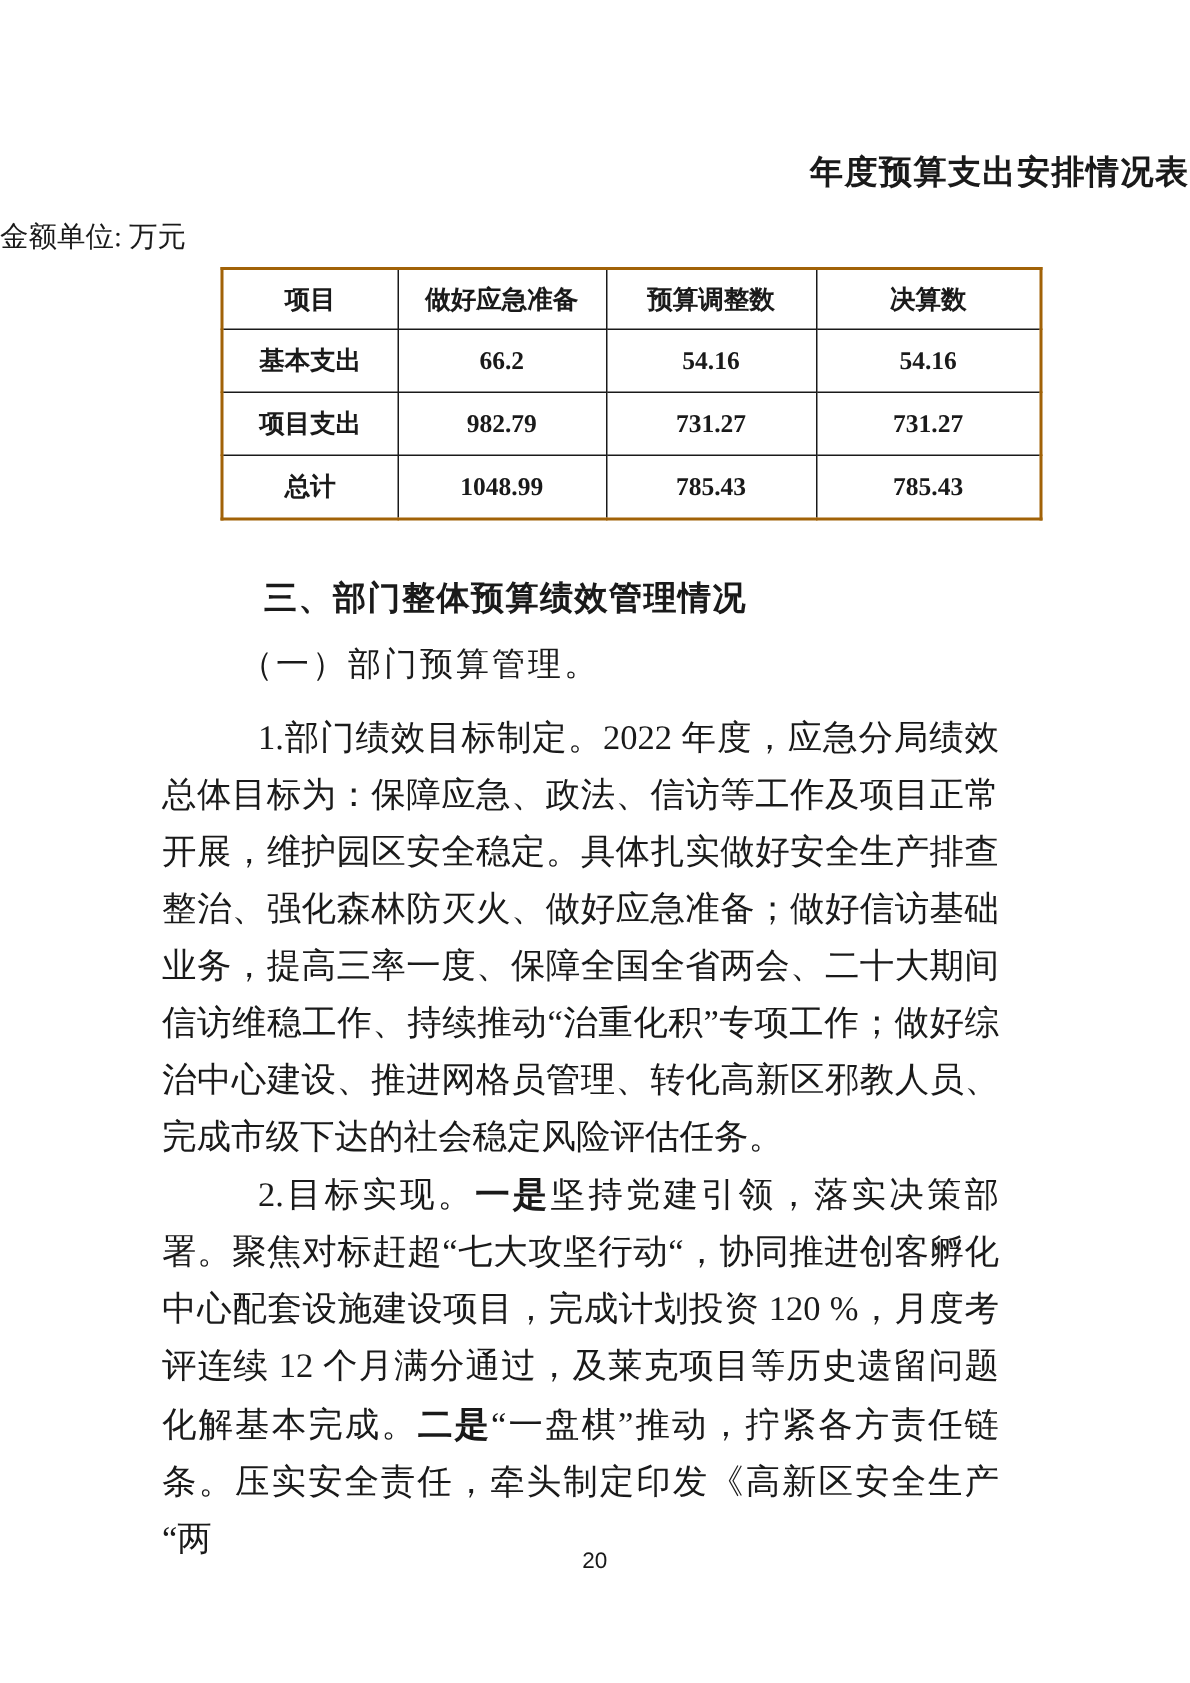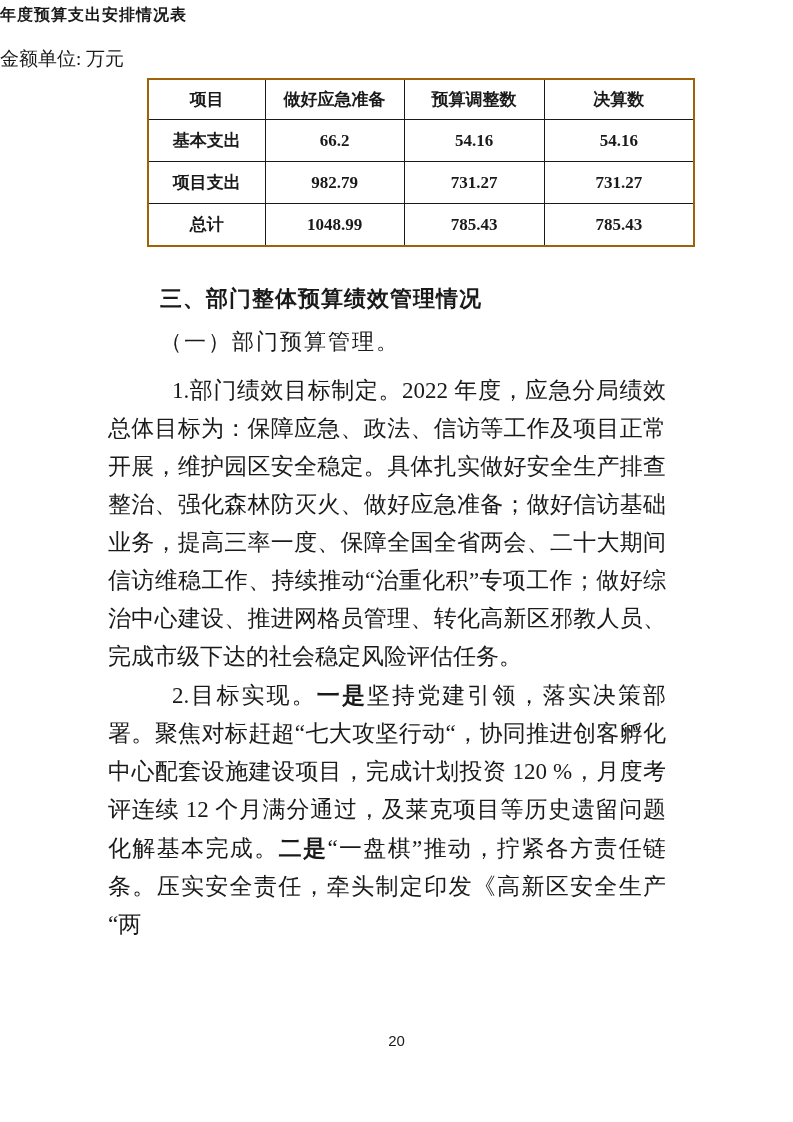--- a/index.html
+++ b/index.html
@@ -11,23 +11,24 @@
     position: relative;
     width: 793px;
     height: 1122px;
     background: #ffffff;
     color: #1a1a1a;
     font-family: "Liberation Serif", "DejaVu Serif", serif;
     overflow: hidden;
   }
   .doc-title {
     margin: 0;
+    padding-top: 100px;
     line-height: 30px;
-    text-align: left;
-    font-size: 16px;
+    text-align: right;
+    font-size: 22px;
     font-weight: bold;
     letter-spacing: 1px;
   }
   .unit-line {
     margin: 18px 128px 0 0;
     font-size: 19px;
     line-height: 22px;
   }
   table.budget-table {
     margin: 8px 0 0 147px;
@@ -53,21 +54,21 @@
     height: 41px;
     font-size: 17px;
     font-family: "Liberation Serif", "DejaVu Serif", serif;
     font-weight: bold;
   }
   .content {
     margin: 38px 127px 0 104px;
     width: 562px;
   }
   .section-heading {
-    margin: 0;
+    margin: 16px;
     font-size: 22px;
     line-height: 28px;
     font-weight: bold;
     font-family: "Liberation Sans", "DejaVu Sans", sans-serif;
     text-indent: 56px;
     letter-spacing: 1px;
   }
   .subsection-heading {
     margin: 15px 0 16px 0;
     font-size: 22px;

